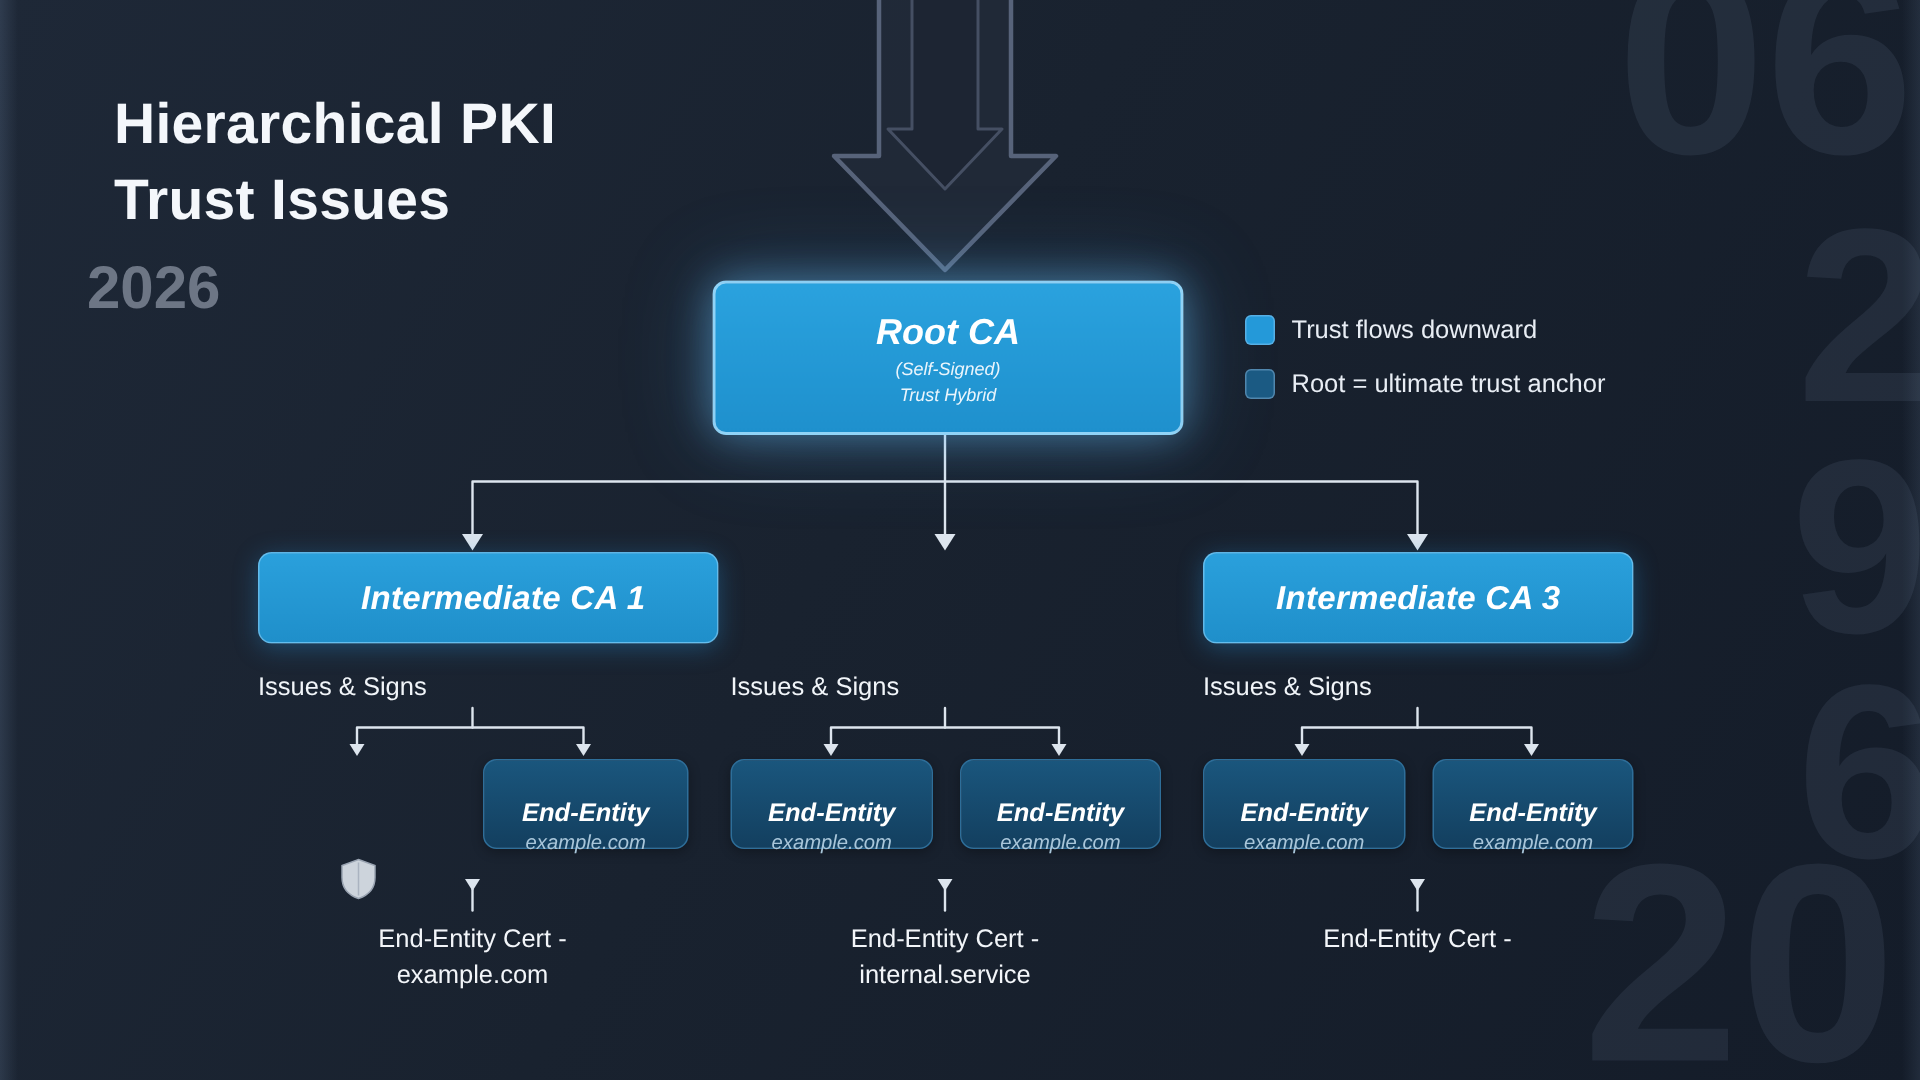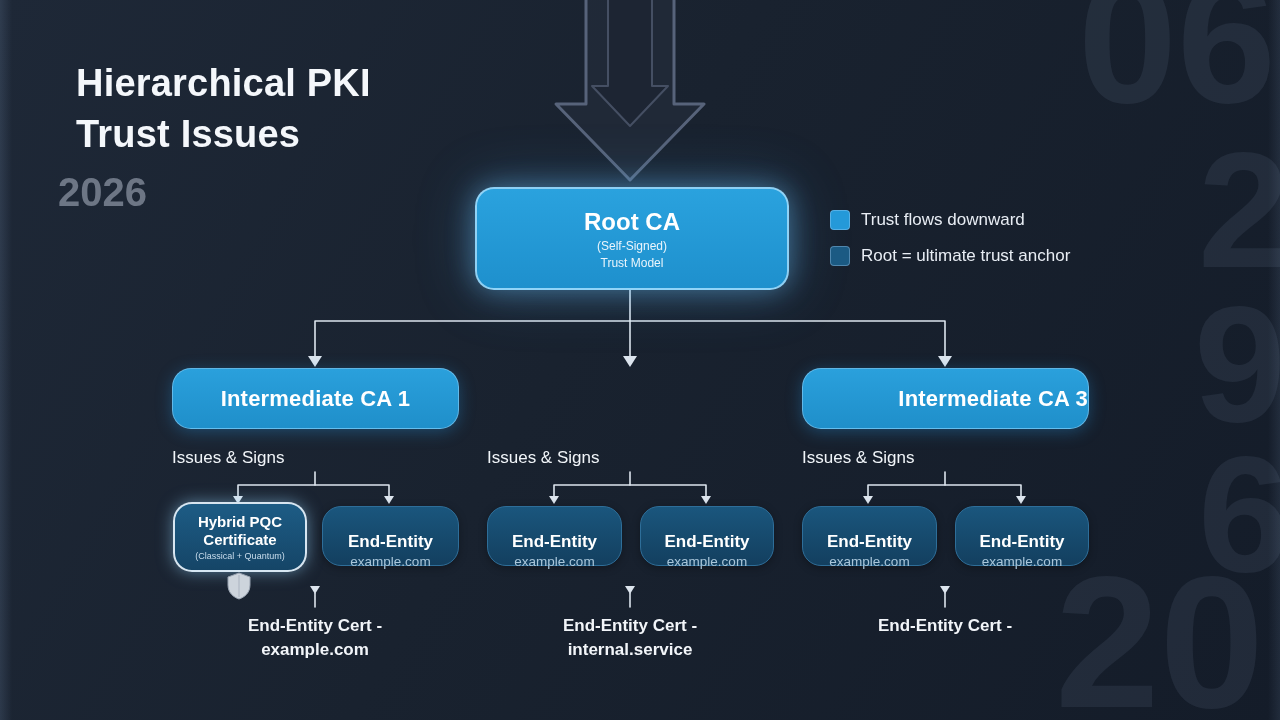--- a/index.html
+++ b/index.html
@@ -6,21 +6,21 @@
   .stage{position:relative;width:1280px;height:720px;overflow:hidden;
     font-family:"Liberation Sans",sans-serif;color:#fff;
     background:linear-gradient(120deg,#1e2837 0%,#19222f 45%,#141c29 100%);}
   .edge{position:absolute;top:0;height:720px;width:12px;}
   .edge.left{left:0;background:linear-gradient(90deg,rgba(150,180,220,.14),rgba(150,180,220,0));}
   .edge.right{right:0;background:linear-gradient(270deg,rgba(150,180,220,.10),rgba(150,180,220,0));}
   .digit{position:absolute;font-weight:800;color:rgba(170,192,224,.09);line-height:1;user-select:none;}
   .title{position:absolute;left:58px;top:58px;font-size:38px;font-weight:800;line-height:51px;color:#f4f7fb;letter-spacing:.2px;margin-left:18px;}
   .year{position:absolute;left:58px;top:170px;font-size:40px;font-weight:700;color:#6d7685;}
   .node{position:absolute;display:flex;flex-direction:column;align-items:center;justify-content:center;
-    border-radius:19px;text-align:center;}
+    border-radius:9px;text-align:center;font-style:italic;}
   .root{left:475px;top:187px;width:310px;height:99px;
     background:linear-gradient(180deg,#2aa2de,#1e90cd);
     border:2px solid rgba(180,228,255,.75);
     box-shadow:0 0 28px rgba(110,200,255,.45),0 0 60px rgba(80,170,240,.25);}
   .root .t1{font-size:24px;font-weight:800;}
   .root .t2{font-size:12px;font-weight:500;color:#eaf5fc;margin-top:3px;}
   .inter{top:368px;width:285px;height:59px;
     background:linear-gradient(180deg,#2aa0dc,#1f8fca);
     border:1px solid rgba(160,220,255,.5);
     box-shadow:0 3px 16px rgba(40,150,220,.35);
@@ -33,21 +33,21 @@
   .hybrid .h1{font-size:15px;font-weight:800;line-height:18px;}
   .hybrid .h3{font-size:9px;color:#c9dde d;margin-top:2px;color:#c9dded;}
   .ee{top:506px;height:58px;background:linear-gradient(180deg,#1a567d,#133f5f);
     border:1px solid #2e6e99;box-shadow:0 2px 8px rgba(0,0,0,.3);}
   .ee .e1{font-size:17px;font-weight:800;margin-top:28px;}
   .ee .e2{font-size:13.5px;color:#a9c6da;margin-top:2px;}
   .legend{position:absolute;left:830px;top:210px;display:flex;flex-direction:column;gap:16px;}
   .legend .row{display:flex;align-items:center;gap:11px;}
   .legend .sw{width:18px;height:18px;border-radius:4px;flex:0 0 auto;border:1px solid rgba(180,220,255,.35);}
   .legend .lab{font-size:17px;color:#e8edf4;}
-  .blabel{position:absolute;top:614px;width:290px;text-align:center;font-size:17px;font-weight:700;line-height:24px;color:#f2f5f9;}
+  .blabel{position:absolute;top:614px;width:290px;text-align:center;font-size:17px;font-weight:400;line-height:24px;color:#f2f5f9;}
   svg.overlay{position:absolute;left:0;top:0;pointer-events:none;}
 </style>
 </head>
 <body>
 
 <div class="stage">
 
   <div class="edge left"></div>
   <div class="edge right"></div>
 
@@ -95,50 +95,45 @@
 
   <div class="title">
     <div>Hierarchical PKI</div>
     <div>Trust Issues</div>
   </div>
   <div class="year">2026</div>
 
   <div class="node root">
     <div class="t1">Root CA</div>
     <div class="t2">(Self-Signed)</div>
-    <div class="t2">Trust Model</div>
+    <div class="t2">Trust Hybrid</div>
   </div>
 
   <div class="legend">
     <div class="row">
       <span class="sw" style="background-color: rgb(36, 153, 217);"></span>
       <span class="lab">Trust flows downward</span>
     </div>
     <div class="row">
       <span class="sw" style="background-color: rgb(27, 90, 131);"></span>
       <span class="lab">Root = ultimate trust anchor</span>
     </div>
   </div>
 
-  <div class="node inter" style="left:172px;">
+  <div class="node inter" style="left:172px;padding-left:20px;">
     <span>Intermediate CA 1</span>
   </div>
-  <div class="node inter" style="left:802px;align-items:flex-end;">
+  <div class="node inter" style="left:802px;">
     <span>Intermediate CA 3</span>
   </div>
 
   <div class="issues" style="left:172px;">Issues &amp; Signs</div>
   <div class="issues" style="left:487px;">Issues &amp; Signs</div>
   <div class="issues" style="left:802px;">Issues &amp; Signs</div>
 
-  <div class="node hybrid">
-    <div class="h1">Hybrid PQC</div>
-    <div class="h1">Certificate</div>
-    <div class="h3">(Classical + Quantum)</div>
-  </div>
 
   <div class="node ee" style="left:322px;width:135px;">
     <div class="e1">End-Entity</div>
     <div class="e2">example.com</div>
   </div>
   <div class="node ee" style="left:487px;width:133px;">
     <div class="e1">End-Entity</div>
     <div class="e2">example.com</div>
   </div>
   <div class="node ee" style="left:640px;width:132px;">

